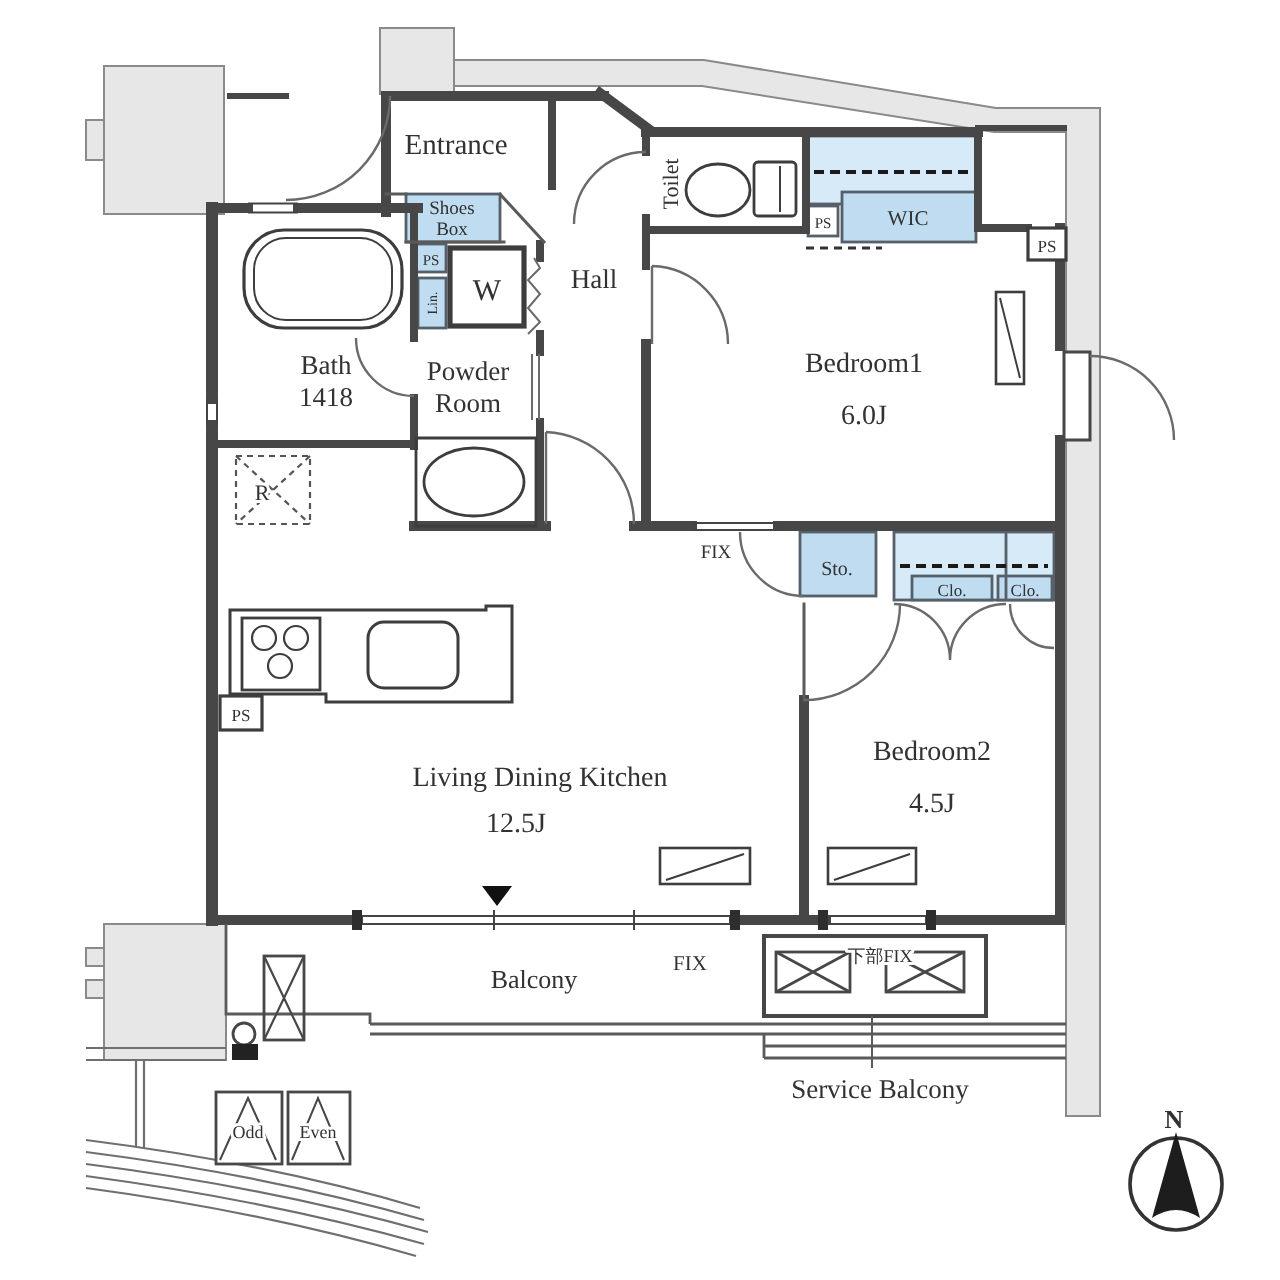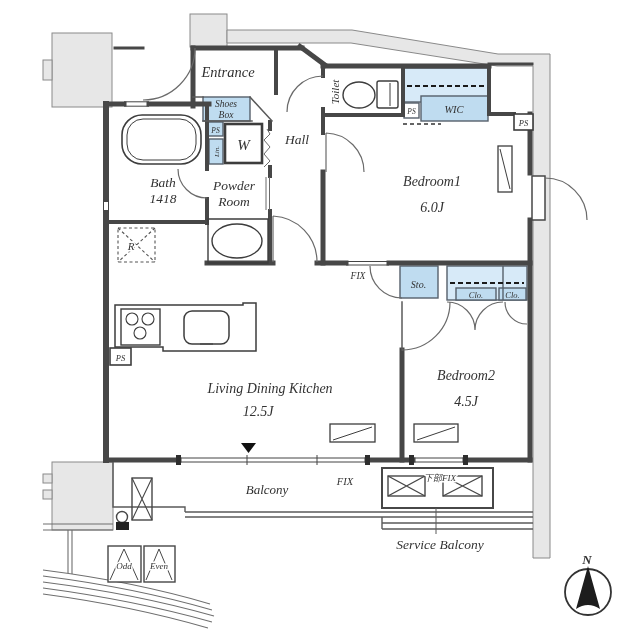--- a/index.html
+++ b/index.html
@@ -1,17 +1,17 @@
 <!DOCTYPE html>
 <html><head>
 <meta charset="utf-8">
 <style>
   html,body{margin:0;padding:0;background:#ffffff;}
   .stage{width:640px;height:640px;position:relative;background:#fff;overflow:hidden;
-         font-family:"Liberation Serif","DejaVu Serif",serif;font-style:italic;}
+         font-family:"Liberation Serif","DejaVu Serif",serif;}
   svg{display:block;}
   text{fill:#323232;font-family:"Liberation Serif","DejaVu Serif",serif;}
   .halo{paint-order:stroke;stroke:#ffffff;stroke-width:3px;stroke-linejoin:round;}
 </style>
 </head>
 <body>
 
 <div class="stage">
 <svg width="640" height="640" viewBox="0 0 640 640">
 

